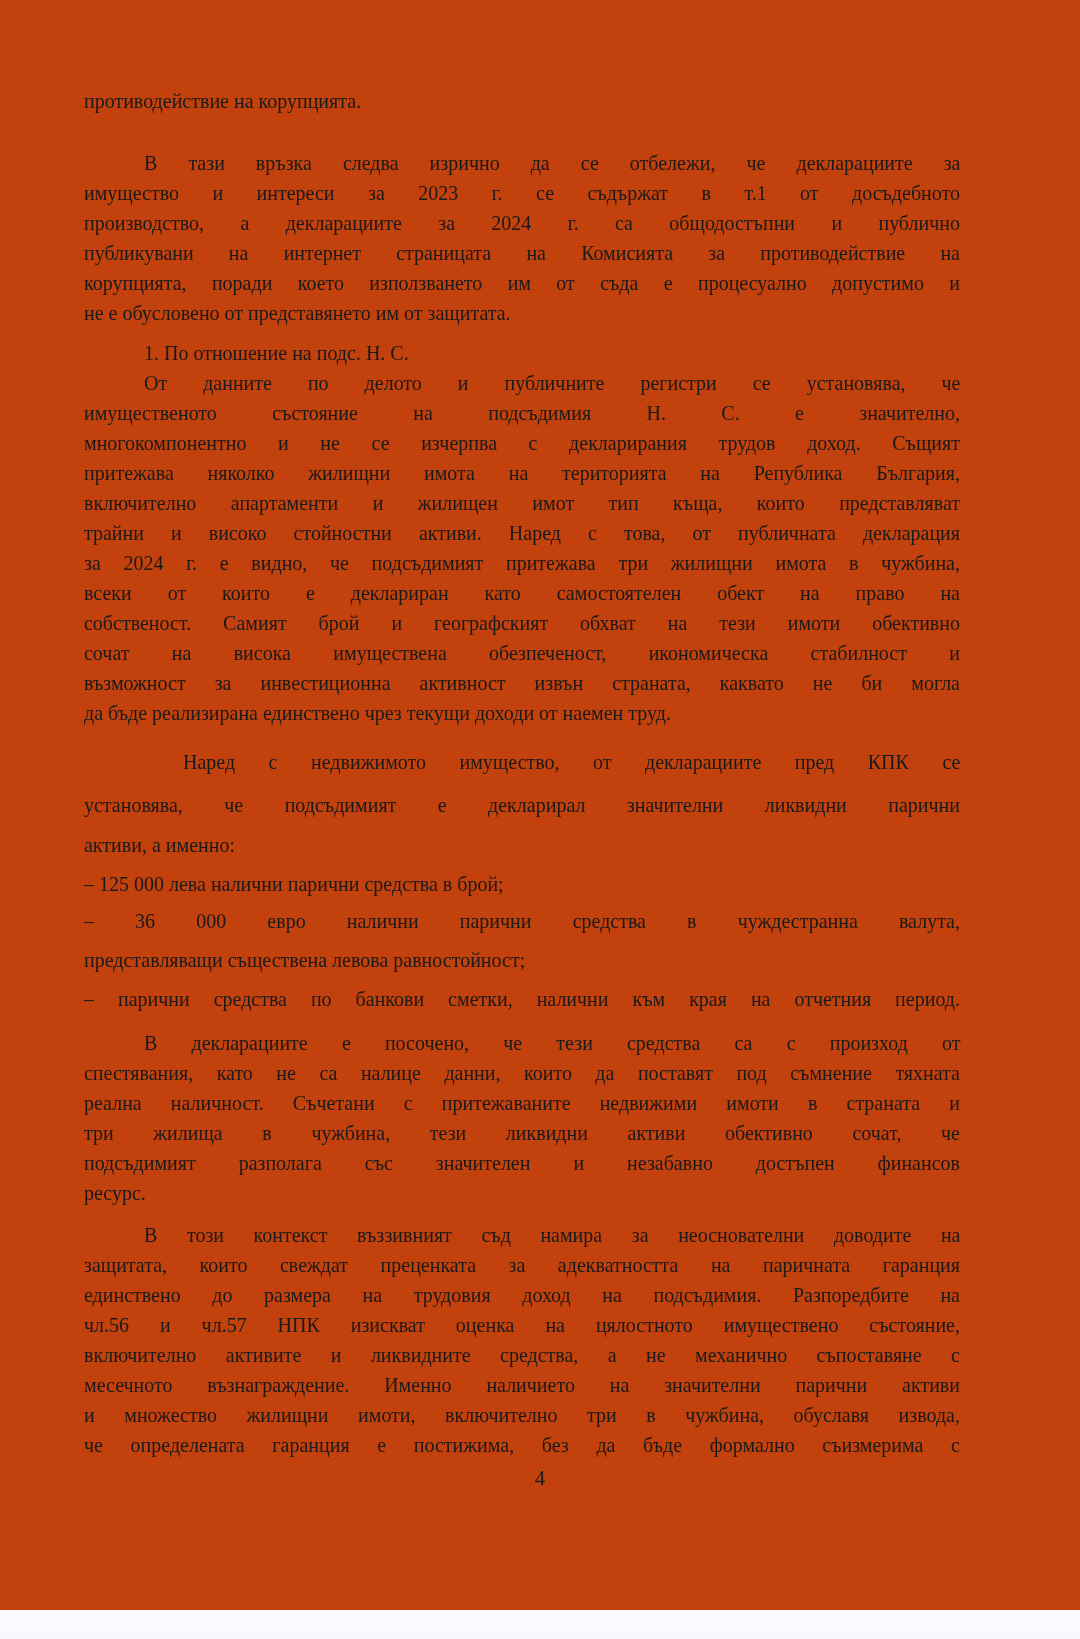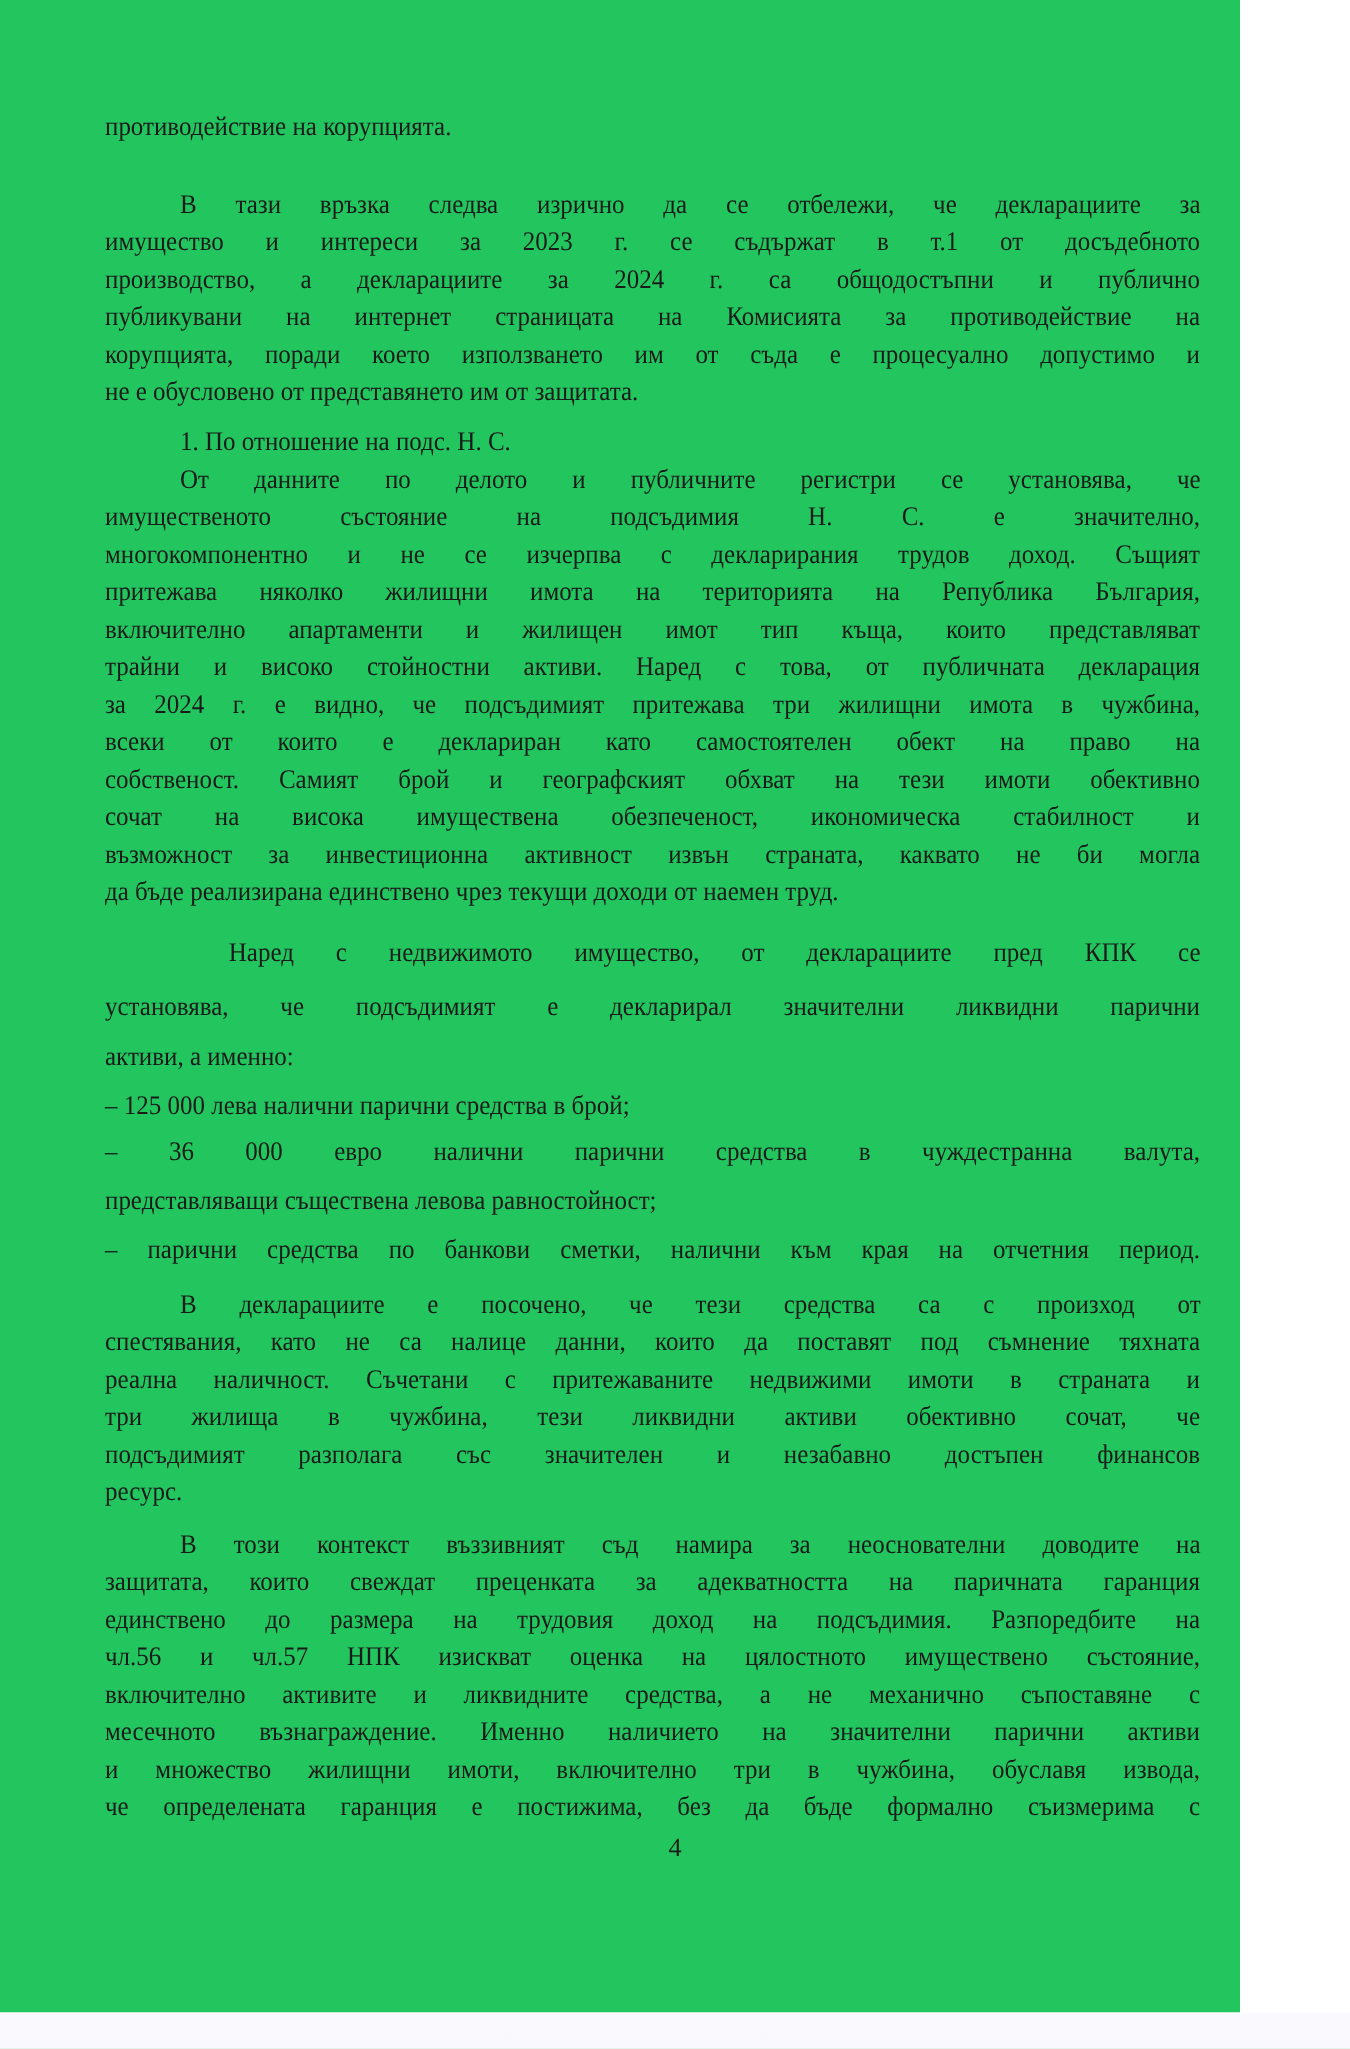--- a/index.html
+++ b/index.html
@@ -1,20 +1,20 @@
 <!DOCTYPE html>
 <html><head>
 <meta charset="utf-8">
 <style>
   html, body { margin:0; padding:0; }
   body {
     width:1080px; height:1639px; background:#ffffff; position:relative; overflow:hidden;
     font-family:"Liberation Serif", "DejaVu Serif", serif; color:#1a1a1a;
   }
-  .page { position:absolute; left:0; top:0; width:992px; height:1610px; background:#22c55e; }
+  .page { position:absolute; left:0; top:0; width:1080px; height:1610px; background:#c2410c; }
   .bottom-bar { position:absolute; left:0; top:1610px; width:1080px; height:29px;
     background:linear-gradient(#fbfafe, #f8f7fd); }
   .line {
     position:absolute; left:84px; width:876px; font-size:21.5px; line-height:30px; height:30px;
     white-space:nowrap; overflow:visible;
     transform:scaleX(0.93); transform-origin:left center;
   }
   .line.j { text-align:justify; text-align-last:justify; white-space:normal; width:942px; }
   .page-number { position:absolute; left:0; width:1080px; text-align:center; font-size:21px; top:1466px; }
 </style>

